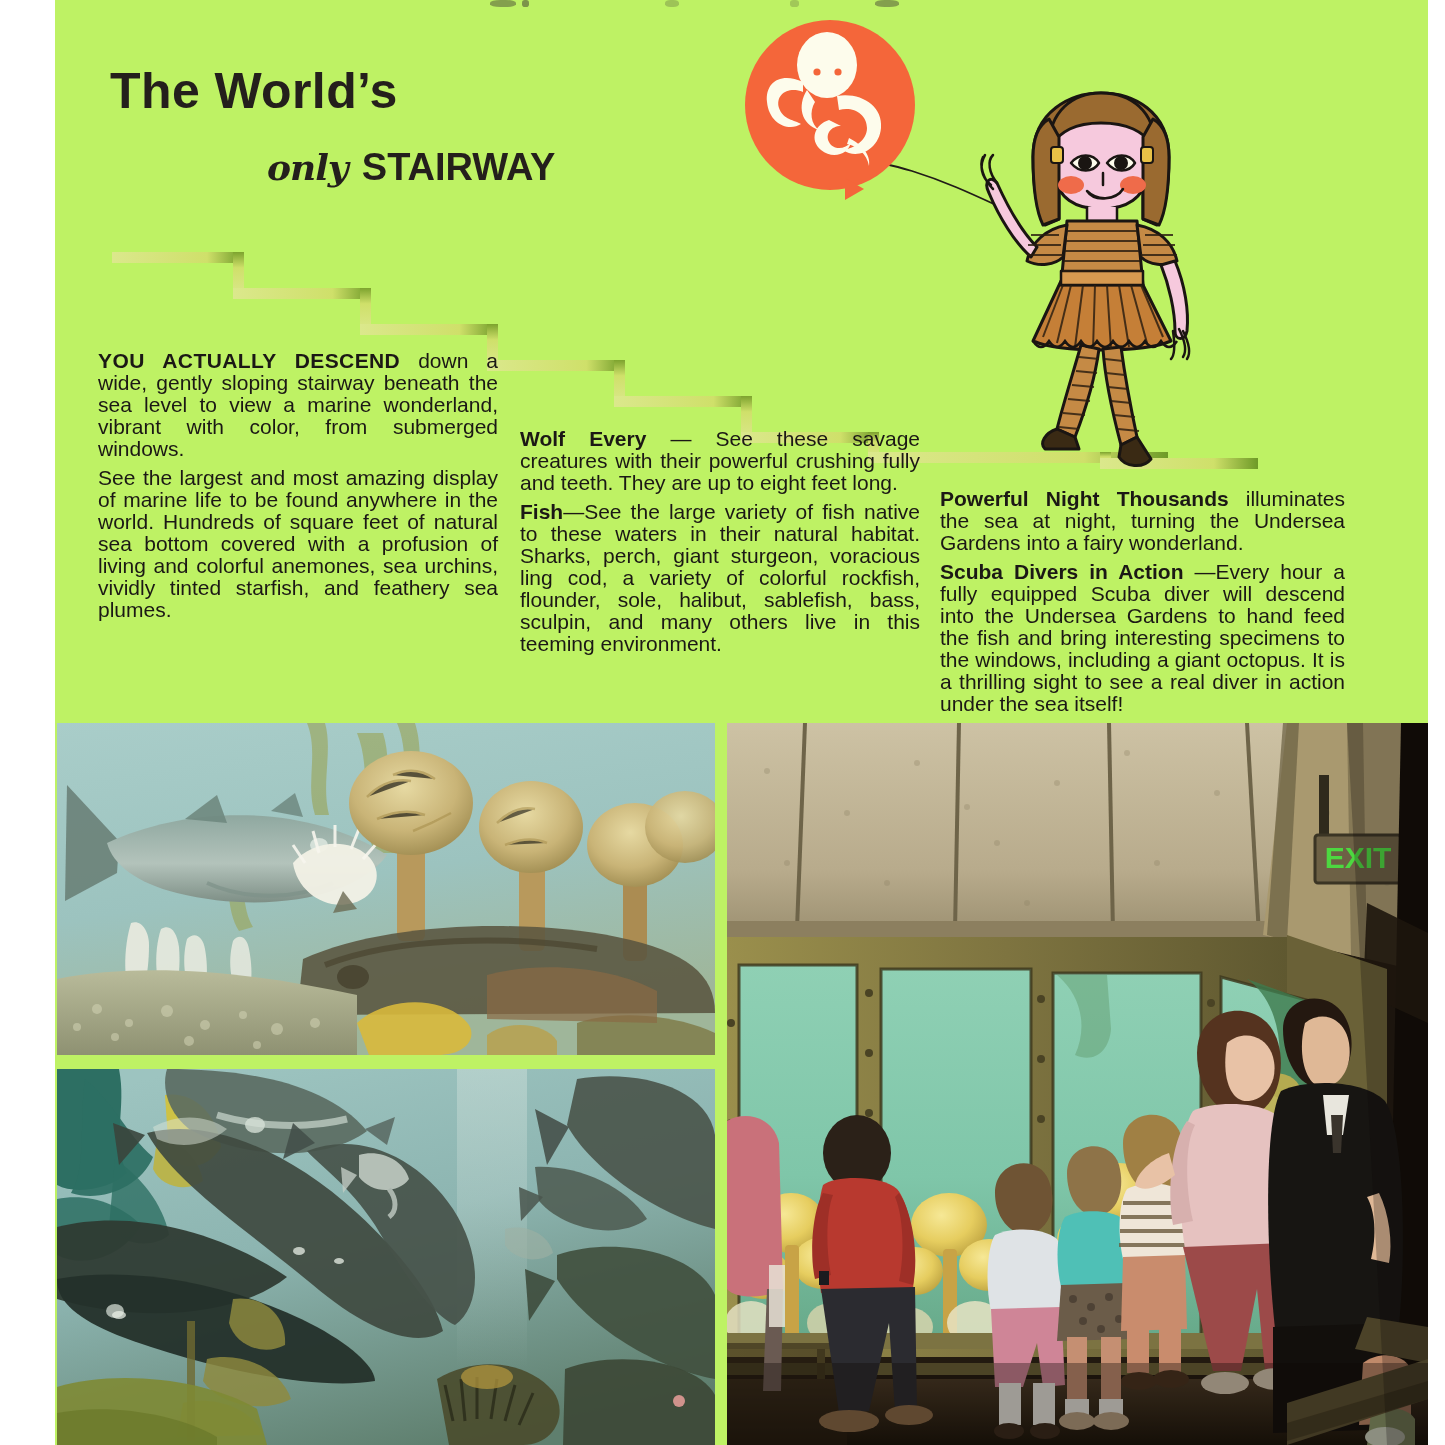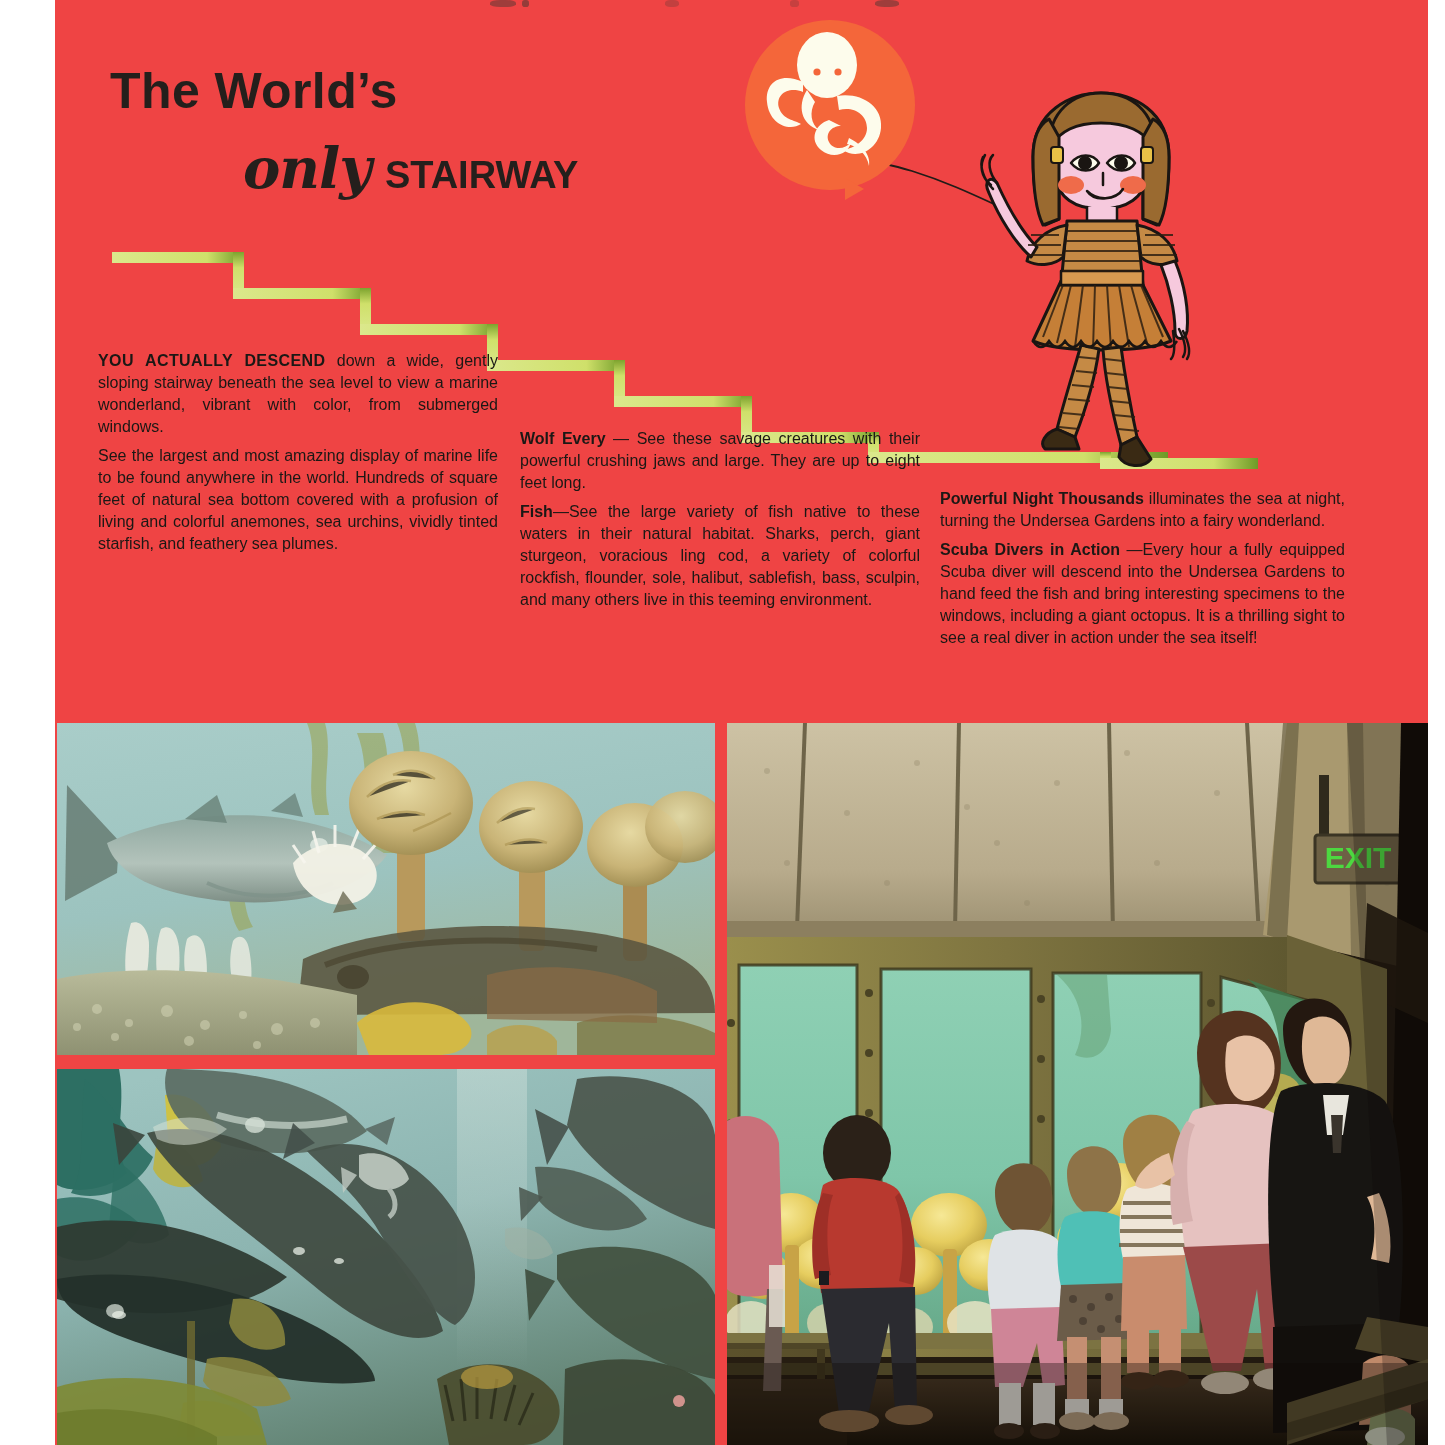--- a/index.html
+++ b/index.html
@@ -5,42 +5,42 @@
   * { margin:0; padding:0; box-sizing:border-box; }
   html,body { width:1445px; height:1445px; }
   body {
     background:#ffffff;
     font-family:"Liberation Sans", sans-serif;
     overflow:hidden;
     position:relative;
   }
   #page {
     position:absolute; left:0; top:0; width:1445px; height:1445px;
-    background:#ef4444;
+    background:#bef264;
     overflow:hidden;
   }
   
   .margin-left  { position:absolute; left:0;    top:0; width:55px;  height:1445px; background:#ffffff; z-index:60; }
   .margin-right { position:absolute; left:1428px; top:0; width:17px; height:1445px; background:#ffffff; z-index:60; }
 
   
   .trim-marks { position:absolute; left:490px; top:0; width:420px; height:9px; z-index:5; opacity:.55; }
   .trim-marks i { position:absolute; top:0; height:7px; background:#3a3530; border-radius:40%; display:block; }
 
   
   .headline { position:absolute; left:0; top:0; width:1445px; height:300px; z-index:20; }
   .hl-line { position:absolute; color:#241f1c; white-space:nowrap; }
   .hl1 {
     left:110px; top:62px; font-size:50px; font-weight:bold;
     letter-spacing:.4px;
   }
   .hl2 { left:243px; top:135px; font-size:49px; font-weight:bold; letter-spacing:.6px; }
   .hl2 .script {
     font-family:"DejaVu Serif", serif; font-style:italic; font-weight:bold;
-    font-size:56px; letter-spacing:-1px; padding-right:14px;
+    font-size:36px; letter-spacing:-1px; padding-right:14px;margin-left:24px;
   }
   .hl2 .blocky { font-family:Liberation Sans, sans-serif; font-weight:bold; font-size:38px; letter-spacing:0px; }
   .hl3 {
     left:370px; top:212px; font-family:"DejaVu Sans", sans-serif;
     font-weight:bold; font-size:47px; letter-spacing:0px;
   }
 
   
   .stairs { position:absolute; left:0; top:0; width:1445px; height:500px; z-index:12; }
 
@@ -54,21 +54,21 @@
   .tag { position:absolute; left:845px; top:178px; width:0; height:0;
          border-top:11px solid transparent; border-bottom:11px solid transparent;
          border-left:19px solid #f4663a; z-index:23; }
 
   
   .girl { position:absolute; left:975px; top:85px; width:265px; height:400px; z-index:23; }
 
   
   .col {
     position:absolute; color:#1b1815;
-    font-size:16px; line-height:22.0px;
+    font-size:21px; line-height:22.0px;
     text-align:justify; text-justify:inter-word;
     z-index:18;
   }
   .col p { margin-bottom:7px; }
   .col p:last-child { margin-bottom:0; }
   .col b { font-weight:bold; }
   .col-1 { left:98px; top:350px; width:400px; }
   .col-2 { left:520px; top:428px; width:400px; }
   .col-3 { left:940px; top:488px; width:405px; }
   .lead { letter-spacing:.4px; }
@@ -283,21 +283,21 @@
                q8 12 16 0 q8 12 16 0 q8 12 16 0 q8 12 16 0"></path>
     </g>
   </svg>
 
   <div class="col col-1">
     <p><b class="lead">YOU ACTUALLY DESCEND</b><span> down a wide, gently sloping stairway beneath the sea level to view a marine wonderland, vibrant with color, from submerged windows.</span></p>
     <p><span>See the largest and most amazing display of marine life to be found anywhere in the world. Hundreds of square feet of natural sea bottom covered with a profusion of living and colorful anemones, sea urchins, vividly tinted starfish, and feathery sea plumes.</span></p>
   </div>
 
   <div class="col col-2">
-    <p><b>Wolf Every</b><span> — See these savage creatures with their powerful crushing jaws and large. They are up to eight feet long.</span></p>
+    <p><b>Wolf Every</b><span> — See these savage creatures with their powerful crushing fully and teeth. They are up to eight feet long.</span></p>
     <p><b>Fish</b><span>—See the large variety of fish native to these waters in their natural habitat. Sharks, perch, giant sturgeon, voracious ling cod, a variety of colorful rockfish, flounder, sole, halibut, sablefish, bass, sculpin, and many others live in this teeming environment.</span></p>
   </div>
 
   <div class="col col-3">
     <p><b>Powerful Night Thousands</b><span> illuminates the sea at night, turning the Undersea Gardens into a fairy wonderland.</span></p>
     <p><b>Scuba Divers in Action</b><span> —Every hour a fully equipped Scuba diver will descend into the Undersea Gardens to hand feed the fish and bring interesting specimens to the windows, including a giant octopus. It is a thrilling sight to see a real diver in action under the sea itself!</span></p>
   </div>
 
   <div class="photos">
 

